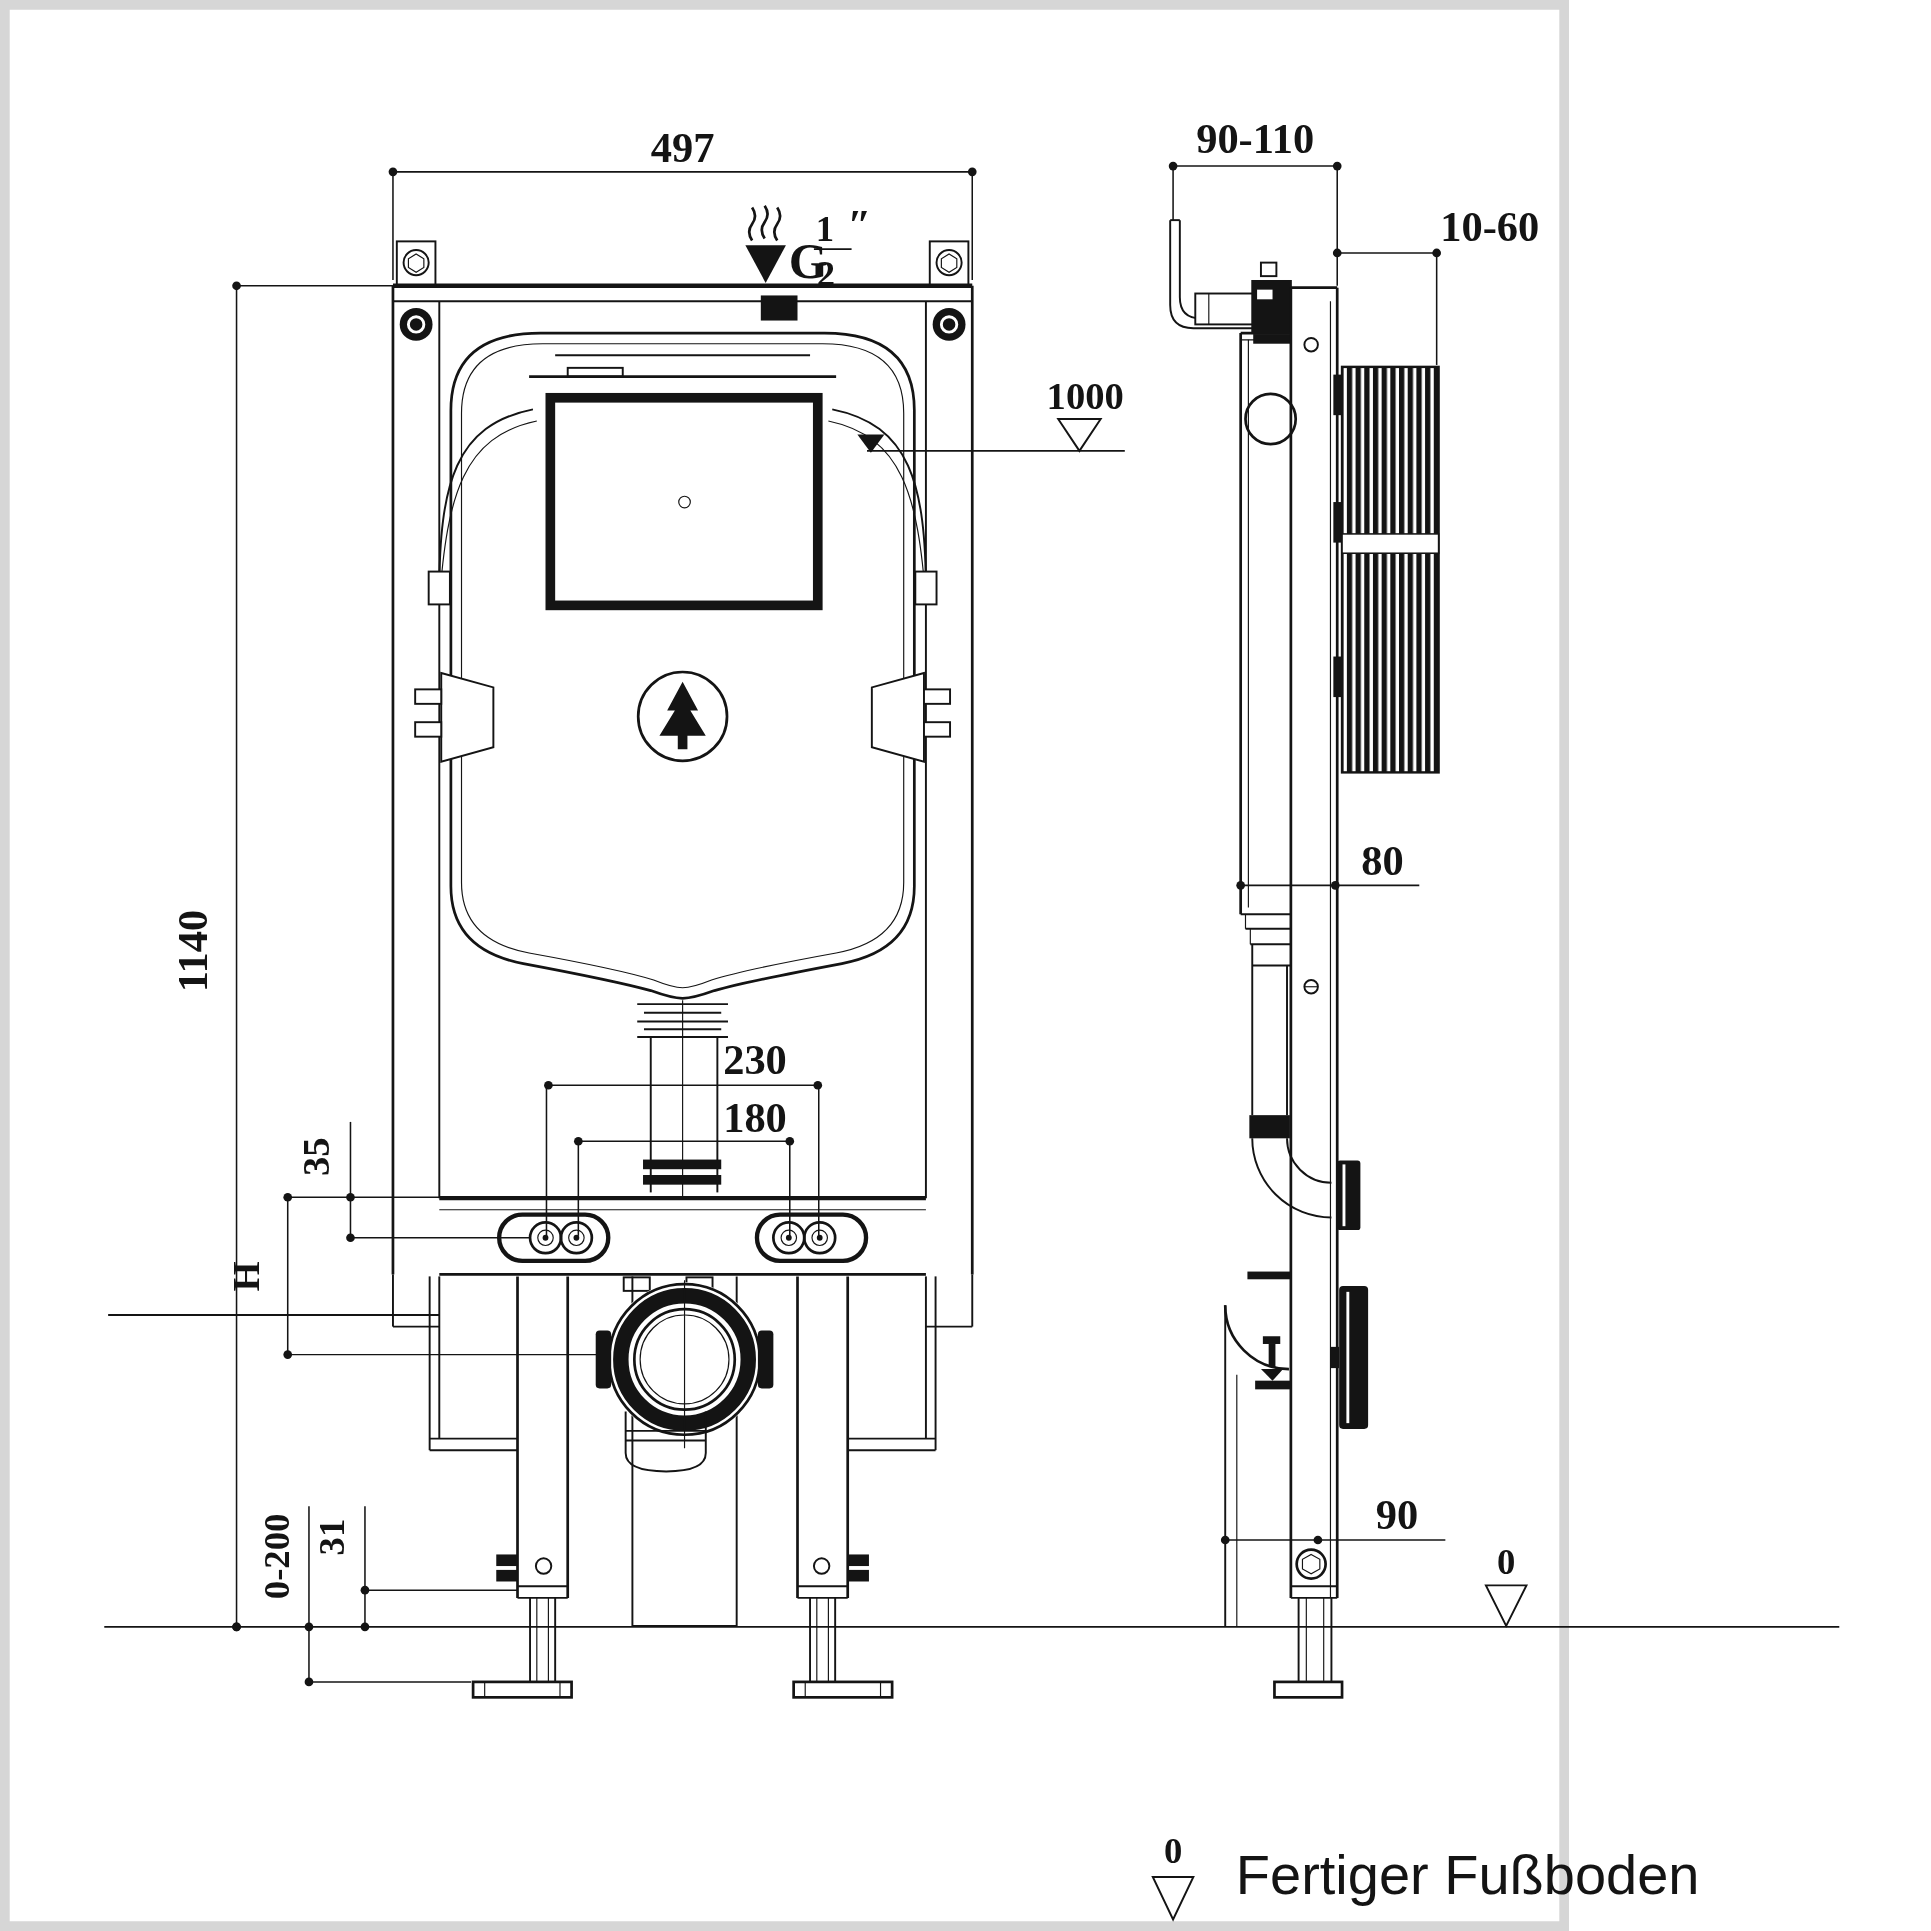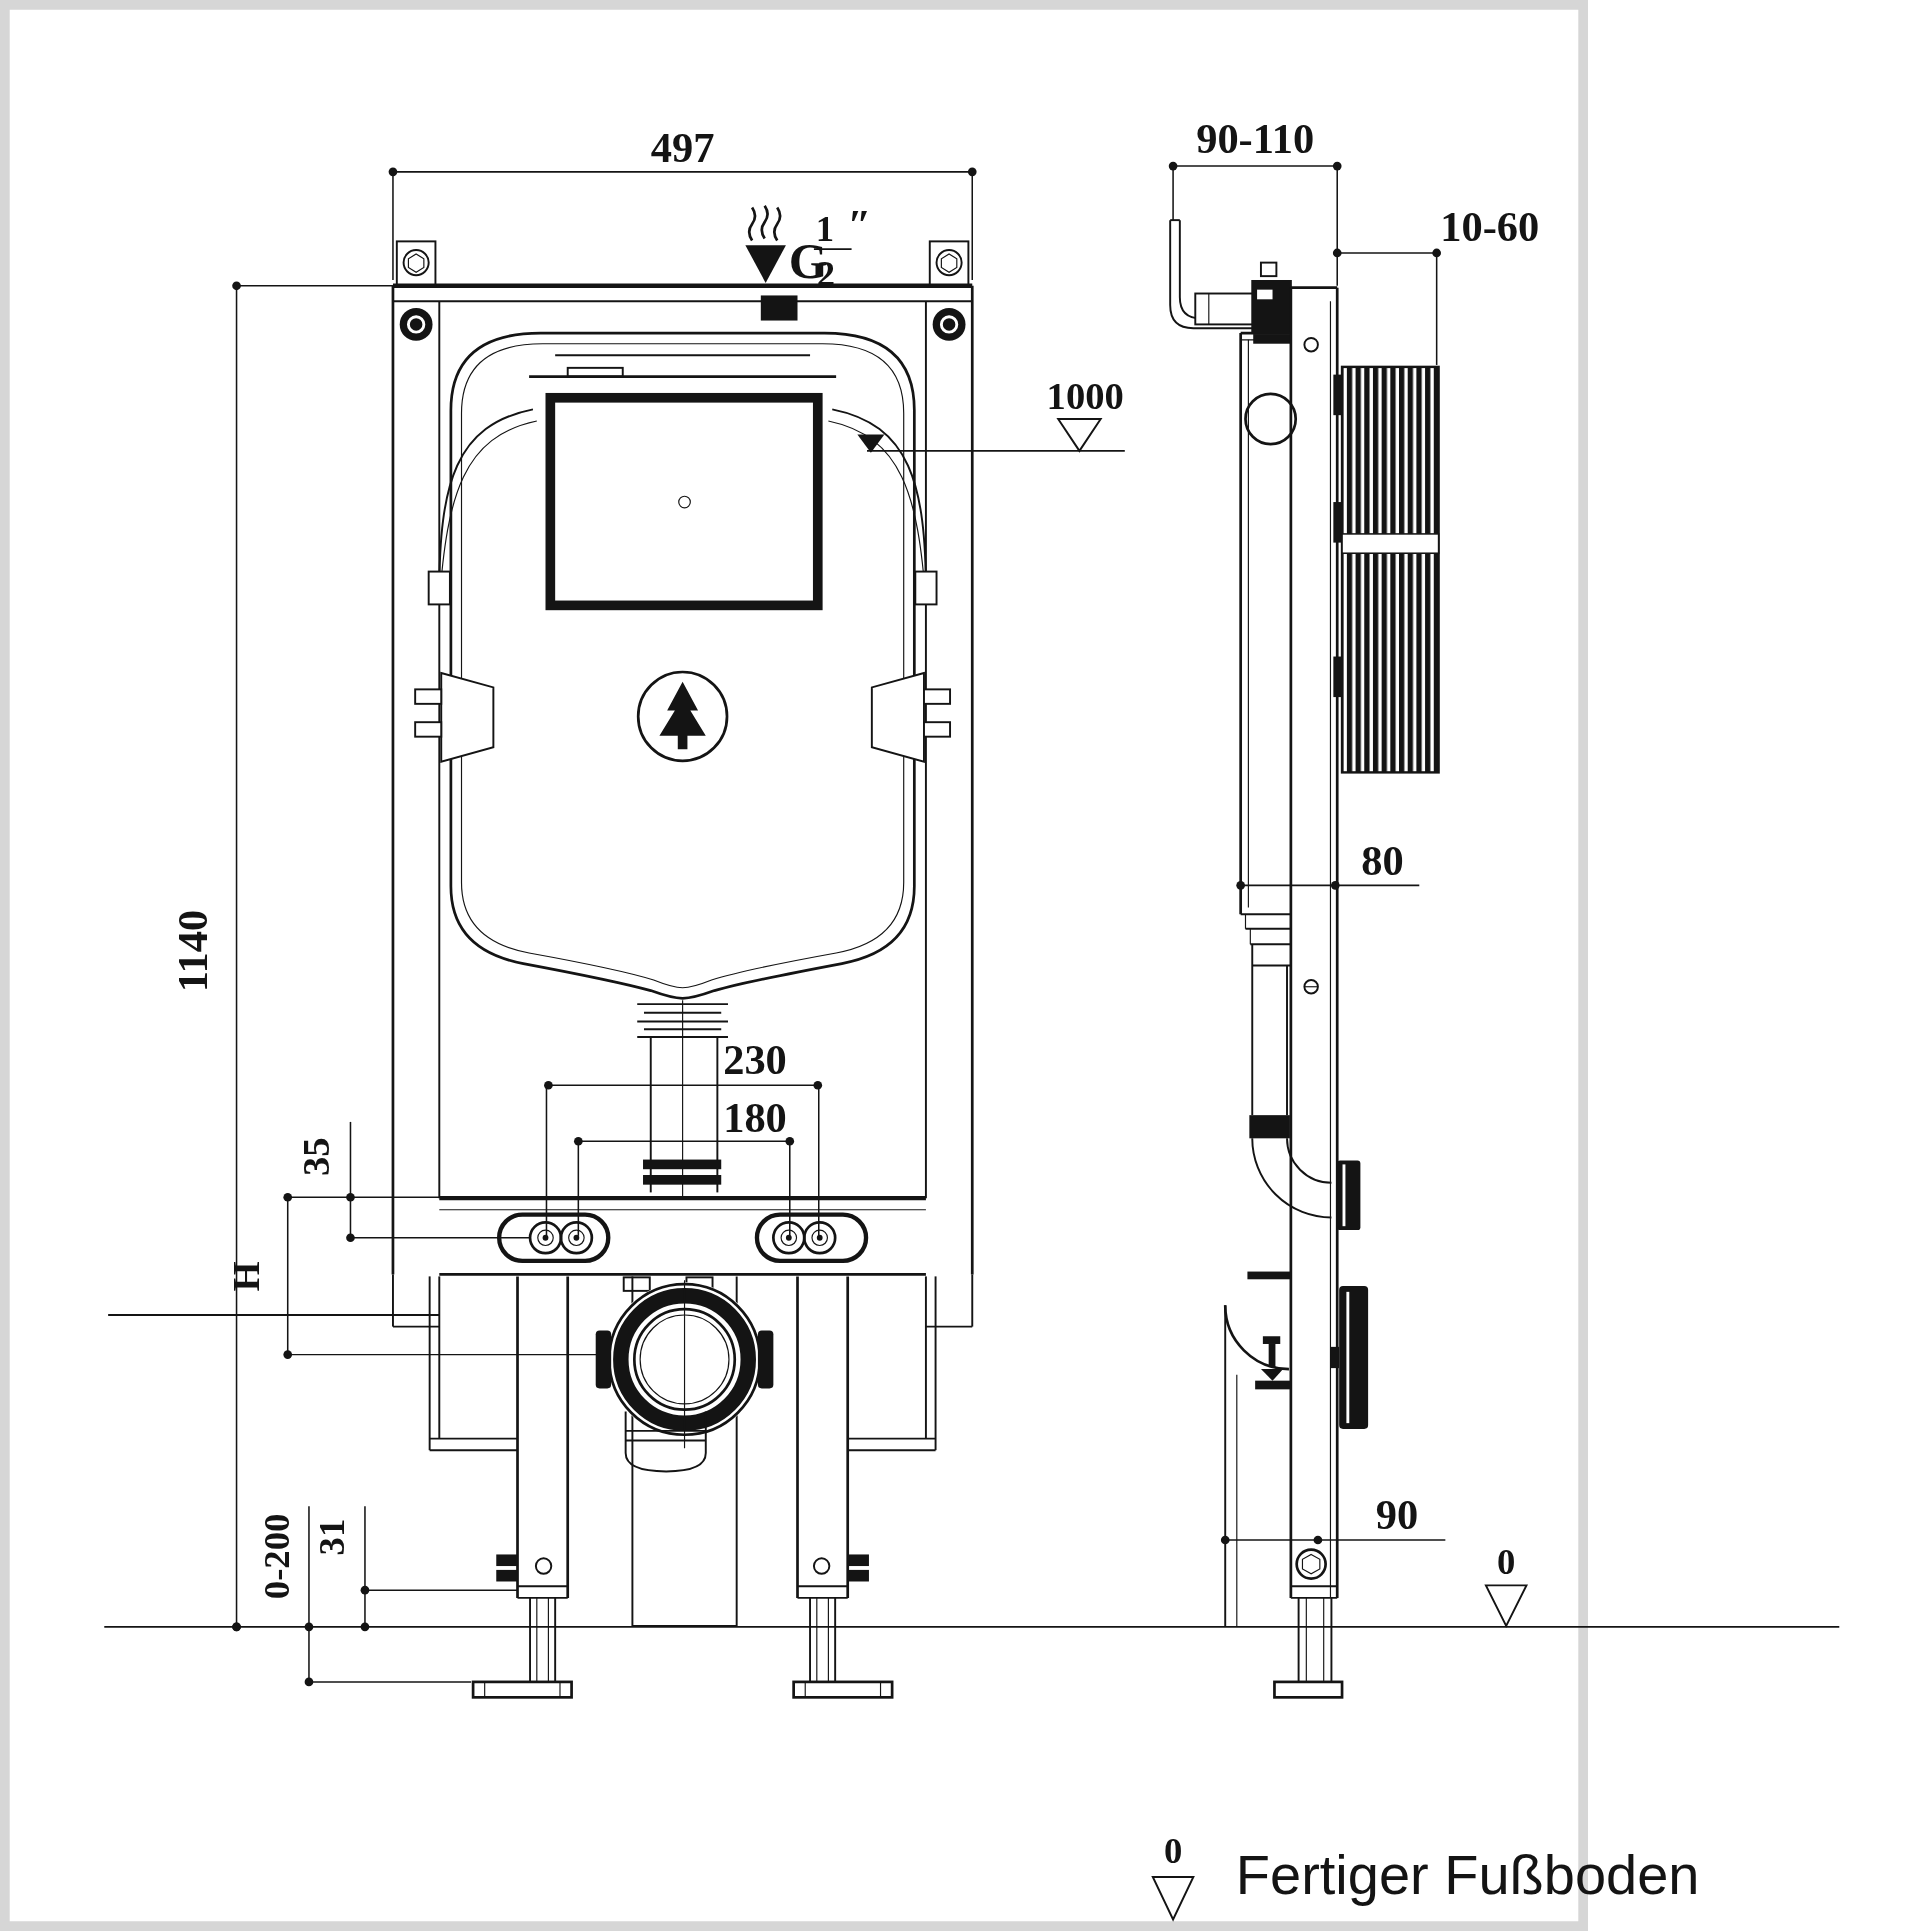--- a/index.html
+++ b/index.html
@@ -1,17 +1,17 @@
 <!DOCTYPE html>
 <html><head>
 <meta charset="utf-8">
 <style>
   html,body{margin:0;padding:0;background:#fff;}
   #stage{position:relative;width:1569px;height:1931px;background:#ffffff;
-         box-shadow:inset 0 0 0 9.7px #d6d6d6;font-family:"Liberation Serif",serif;padding-left:19px;}
+         box-shadow:inset 0 0 0 9.7px #d6d6d6;font-family:"Liberation Serif",serif;}
   svg{position:absolute;left:0;top:0;}
   .ln  {stroke:#141414;stroke-width:2;fill:none;}
   .ln1 {stroke:#141414;stroke-width:1.2;fill:none;}
   .ln25{stroke:#141414;stroke-width:2.8;fill:none;}
   .ln4 {stroke:#141414;stroke-width:4.5;fill:none;}
   .ln9 {stroke:#141414;stroke-width:10;fill:#fff;}
   .blk {fill:#141414;stroke:none;}
   .wht {fill:#ffffff;stroke:#141414;stroke-width:2;}
   .dim {stroke:#141414;stroke-width:1.6;fill:none;}
   .dot {fill:#141414;stroke:none;}

